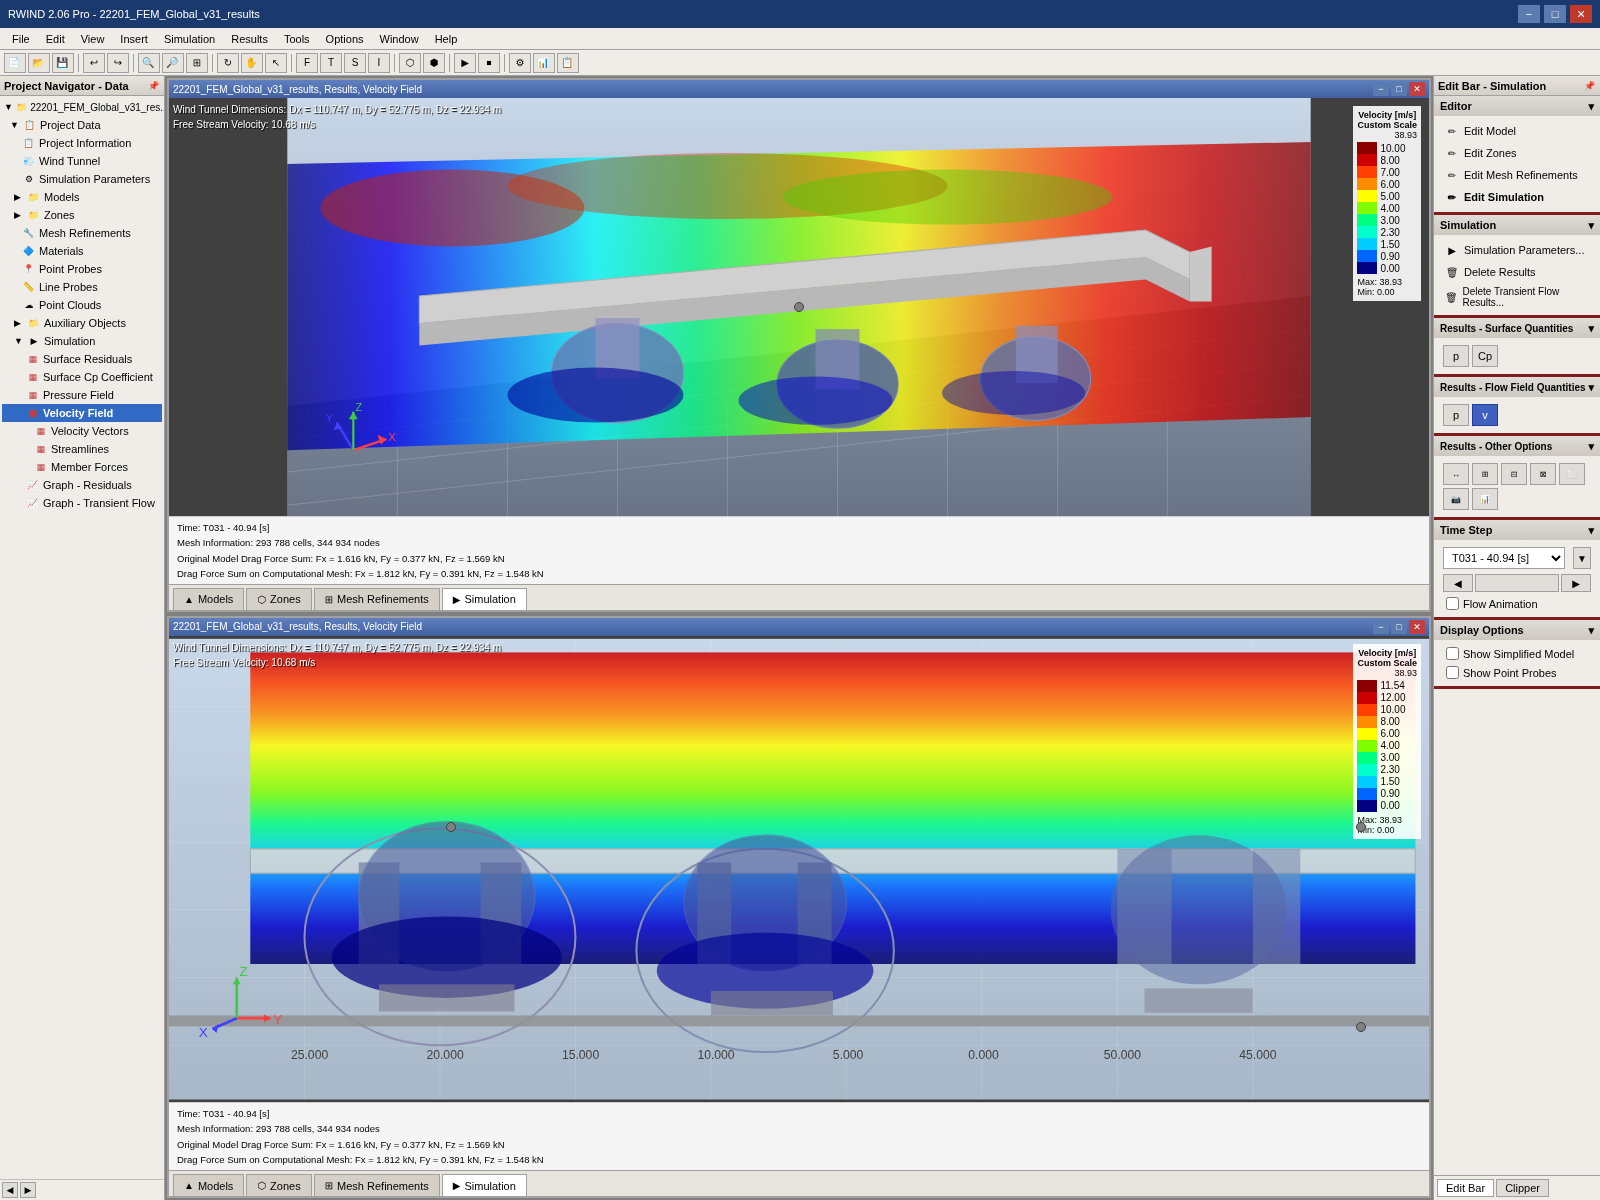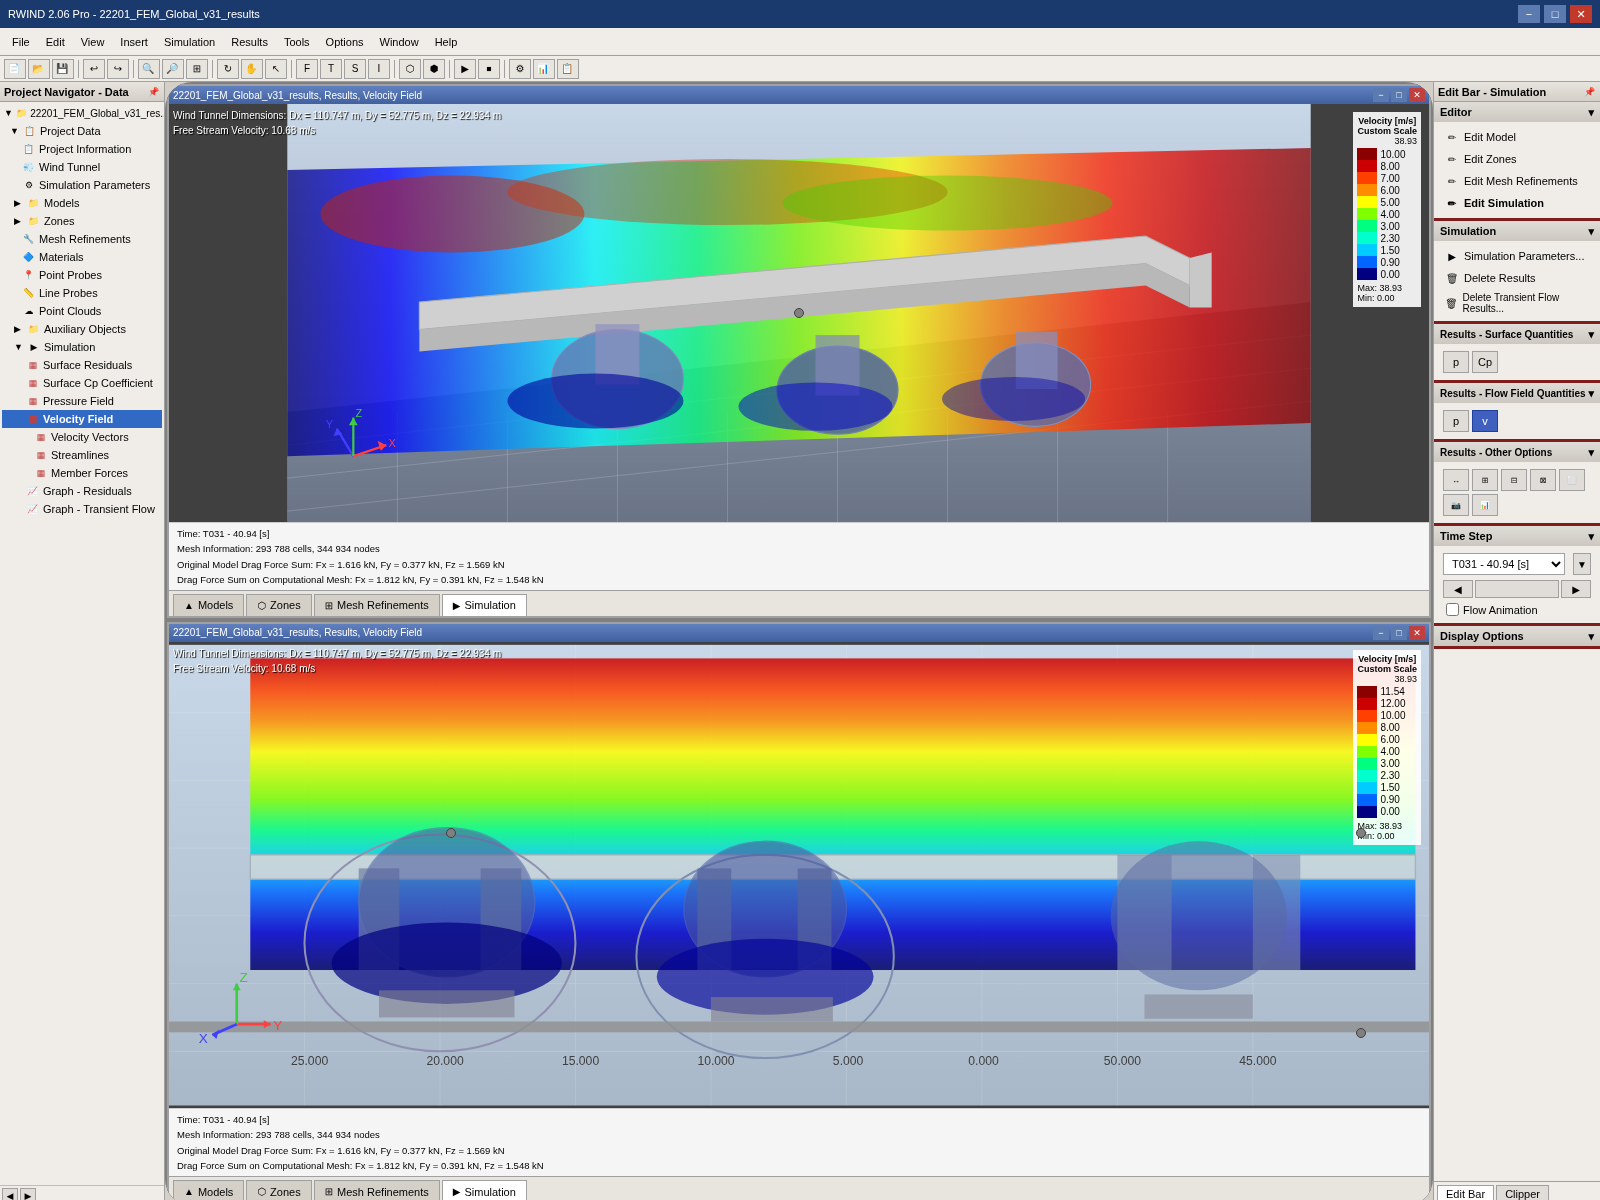--- a/index.html
+++ b/index.html
@@ -5,21 +5,21 @@
     * { box-sizing: border-box; margin: 0; padding: 0; }
     body { font-family: 'Segoe UI', Tahoma, sans-serif; font-size: 11px; background: #d4d0c8; color: #000; overflow: hidden; width: 1600px; height: 1200px; }
 
     
     .title-bar { background: #1a3a6e; color: #fff; height: 28px; display: flex; align-items: center; justify-content: space-between; padding: 0 8px; }
     .title-bar-controls { display: flex; gap: 4px; }
     .title-btn { width: 22px; height: 18px; background: #5a7ab0; border: none; color: #fff; cursor: pointer; font-size: 11px; display: flex; align-items: center; justify-content: center; }
     .title-btn.close { background: #c0392b; }
 
     
-    .menu-bar { background: #f0ede8; height: 28px; display: flex; align-items: center; padding: 0 4px; border-bottom: 1px solid #a0a0a0; }
+    .menu-bar { background: #f0ede8; height: 22px; display: flex; align-items: center; padding: 0 4px; border-bottom: 1px solid #a0a0a0; }
     .menu-item { padding: 2px 8px; cursor: pointer; font-size: 11px; }
 
     
     .toolbar { background: #f0ede8; height: 26px; display: flex; align-items: center; padding: 0 4px; border-bottom: 1px solid #a0a0a0; gap: 2px; flex-wrap: wrap; }
     .tb-btn { width: 22px; height: 20px; background: #e8e4de; border: 1px solid #a0a0a0; cursor: pointer; display: flex; align-items: center; justify-content: center; font-size: 10px; }
     .tb-sep { width: 1px; height: 18px; background: #a0a0a0; margin: 0 2px; }
 
     
     .main-layout { display: flex; height: calc(1200px - 76px); }
 
@@ -34,21 +34,21 @@
     .tree-item.active { background: #316ac5; color: #fff; font-weight: bold; }
     .expand-icon { font-size: 9px; width: 10px; }
     .tree-icon { width: 14px; height: 14px; display: inline-flex; align-items: center; justify-content: center; font-size: 9px; }
 
     
     .icon-folder { color: #f0c040; }
     .icon-result { color: #c04040; }
     .icon-graph { color: #40c080; }
 
     
-    .center-area { flex: 1; display: flex; flex-direction: column; background: #808080; overflow: hidden; border-radius: 27px; }
+    .center-area { flex: 1; display: flex; flex-direction: column; background: #808080; overflow: hidden; }
 
     
     .viewport-window { flex: 1; border: 2px solid #a0a0a0; background: #404040; display: flex; flex-direction: column; margin: 2px; position: relative; }
     .viewport-header { background: linear-gradient(to bottom, #6080c0, #4060a0); color: #fff; height: 18px; display: flex; align-items: center; justify-content: space-between; padding: 0 4px; font-size: 11px; }
     .viewport-controls { display: flex; gap: 2px; }
     .vp-btn { width: 16px; height: 14px; background: #5a7ab0; border: none; color: #fff; cursor: pointer; font-size: 9px; display: flex; align-items: center; justify-content: center; }
     .vp-btn.close { background: #c04040; }
 
     .viewport-body { flex: 1; position: relative; overflow: hidden; }
     .viewport-info { position: absolute; top: 4px; left: 4px; color: #fff; font-size: 10px; line-height: 1.5; text-shadow: 1px 1px 1px #000; z-index: 10; }
@@ -794,20 +794,30 @@
           <span>Flow Animation</span>
         </div>
       </div>
     </div>
 
     <div class="right-section">
       <div class="right-section-header">
         <span>Display Options</span>
         <span>▾</span>
       </div>
+      <div class="right-section-content">
+        <div class="checkbox-row">
+          <input type="checkbox" style="">
+          <span>Show Simplified Model</span>
+        </div>
+        <div class="checkbox-row">
+          <input type="checkbox" style="">
+          <span>Show Point Probes</span>
+        </div>
+      </div>
     </div>
 
     <div style="flex:1;"></div>
 
     <div class="right-bottom">
       <div class="right-tab active">
         <span>Edit Bar</span>
       </div>
       <div class="right-tab">
         <span>Clipper</span>

